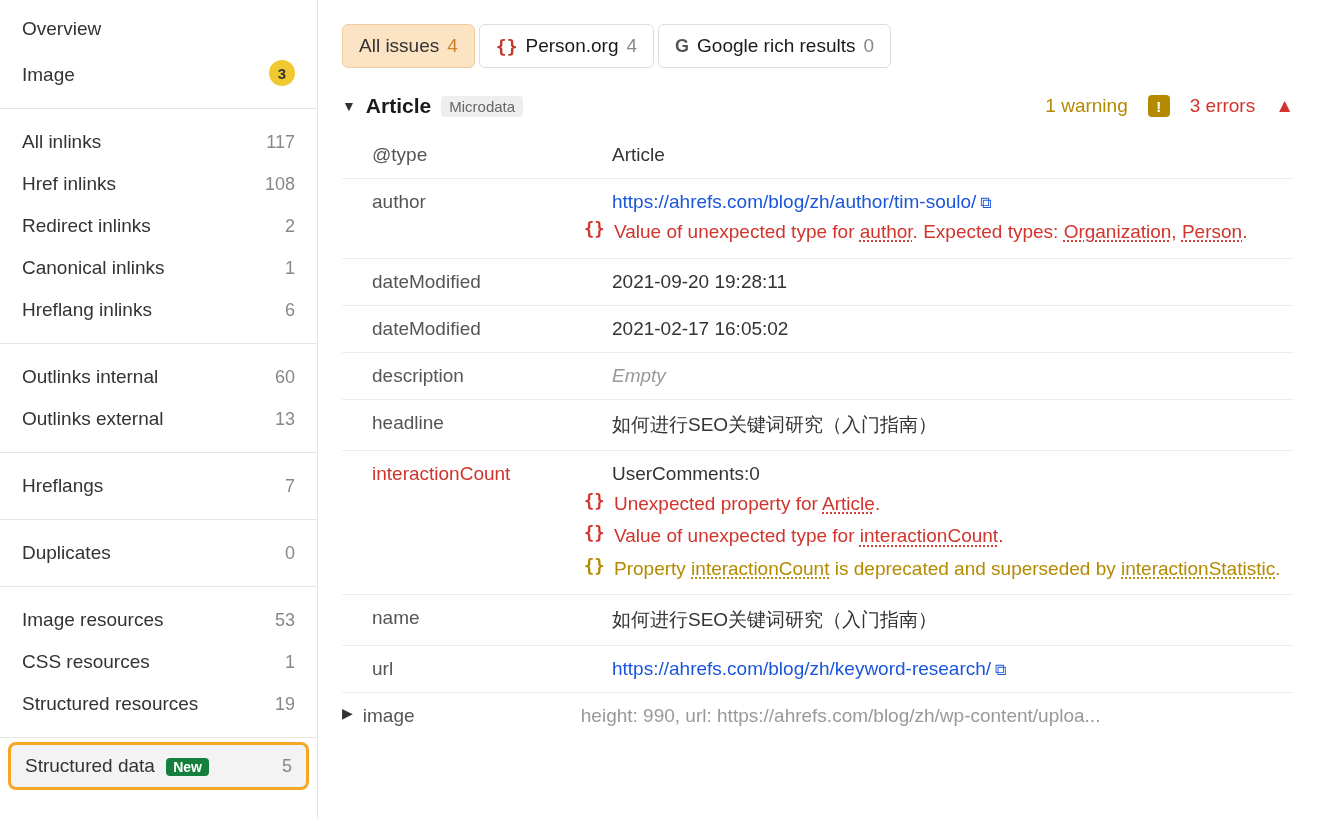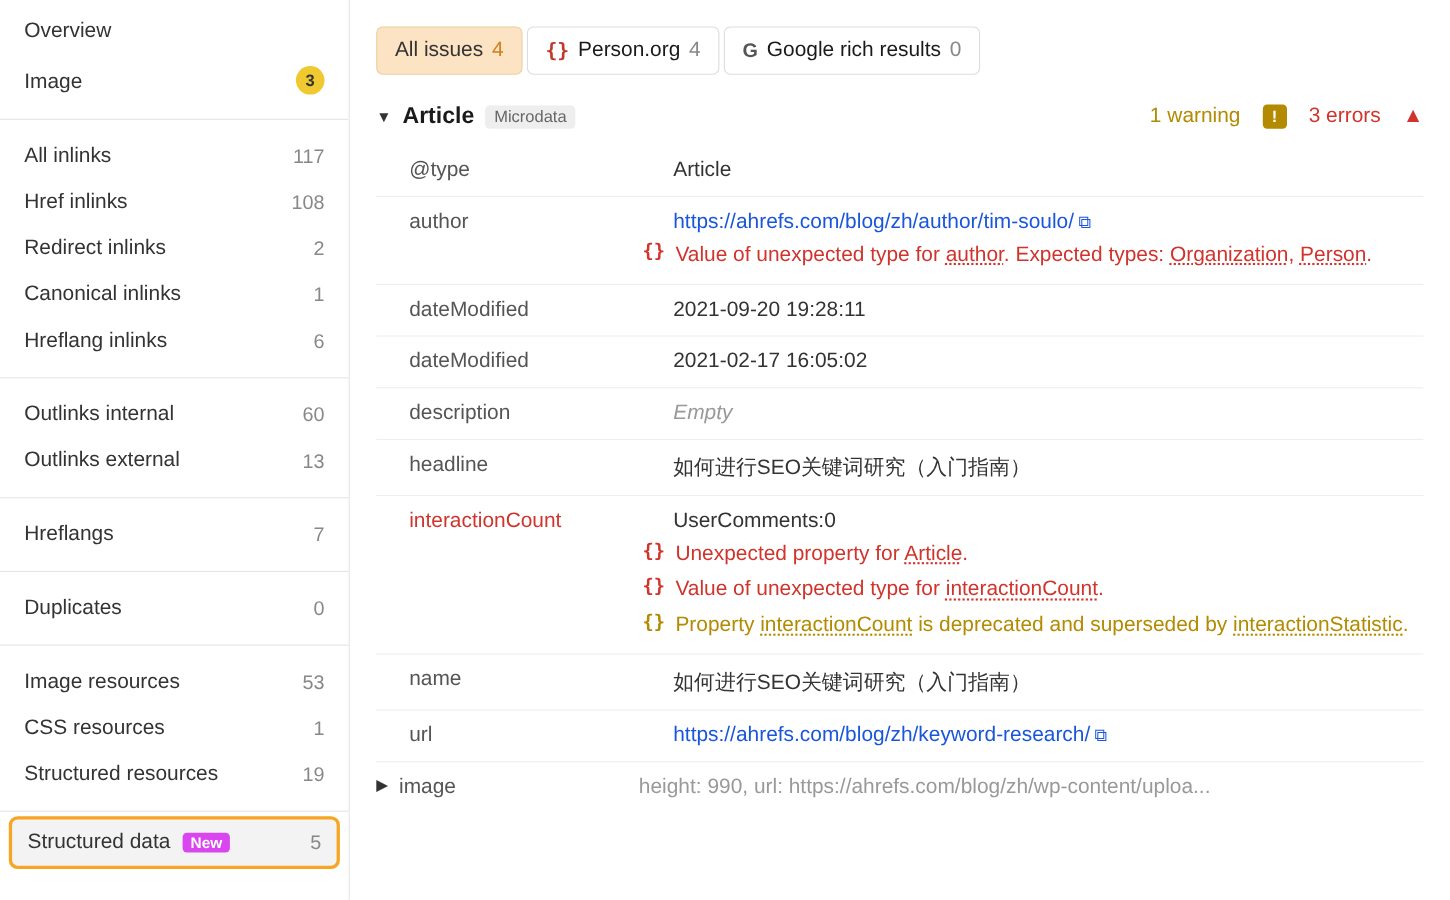--- a/index.html
+++ b/index.html
@@ -3,21 +3,21 @@
 <meta charset="utf-8">
 <style>
 * { box-sizing: border-box; margin: 0; padding: 0; }
 body { font-family: -apple-system, BlinkMacSystemFont, "Segoe UI", Arial, sans-serif; font-size: 18px; color: #1a1a1a; background: #fff; }
 .container { display: flex; width: 1318px; height: 818px; }
 .sidebar { width: 318px; border-right: 1px solid #e5e5e5; overflow-y: auto; }
 .side-group { padding: 8px 0; }
 .side-item { display: flex; justify-content: space-between; align-items: flex-end; padding: 10px 22px; cursor: pointer; font-size: 19px; color: #333; }
 .side-item .count { color: #888; font-size: 18px; }
 .side-badge-round { background: #f0c930; color: #333; border-radius: 50%; width: 26px; height: 26px; display: inline-flex; align-items: center; justify-content: center; font-size: 15px; font-weight: 600; }
-.side-badge-new { background: #d946ef; color: #fff; border-radius: 4px; padding: 1px 7px; font-size: 14px; font-weight: 600; margin-left: 6px; }
+.side-badge-new { background: #15803d; color: #fff; border-radius: 4px; padding: 1px 7px; font-size: 14px; font-weight: 600; margin-left: 6px; }
 .side-divider { border-top: 1px solid #e5e5e5; margin: 4px 0; }
 .side-item.selected-wrap { margin: 4px 8px; background: #f3f3f3; border: 3px solid #f5a623; border-radius: 8px; padding: 10px 14px; }
 .main { flex: 1; padding: 24px 24px 24px 24px; overflow-y: auto; }
 .tabs { display: flex; gap: 4px; margin-bottom: 26px; }
 .tab { border: 1px solid #ddd; border-radius: 6px; padding: 10px 16px; display: flex; align-items: flex-end; gap: 8px; font-size: 19px; cursor: pointer; background: #fff; }
 .tab.active { background: #fbe3c4; border-color: #f0cda0; color: #333; }
 .tab .tab-count { color: #888; }
 .tab.active .tab-count { color: #d08020; }
 .tab-icon-braces { color: #c0392b; font-weight: bold; font-family: monospace; font-size: 18px; }
 .tab-icon-g { color: #555; font-weight: bold; font-size: 18px; }

